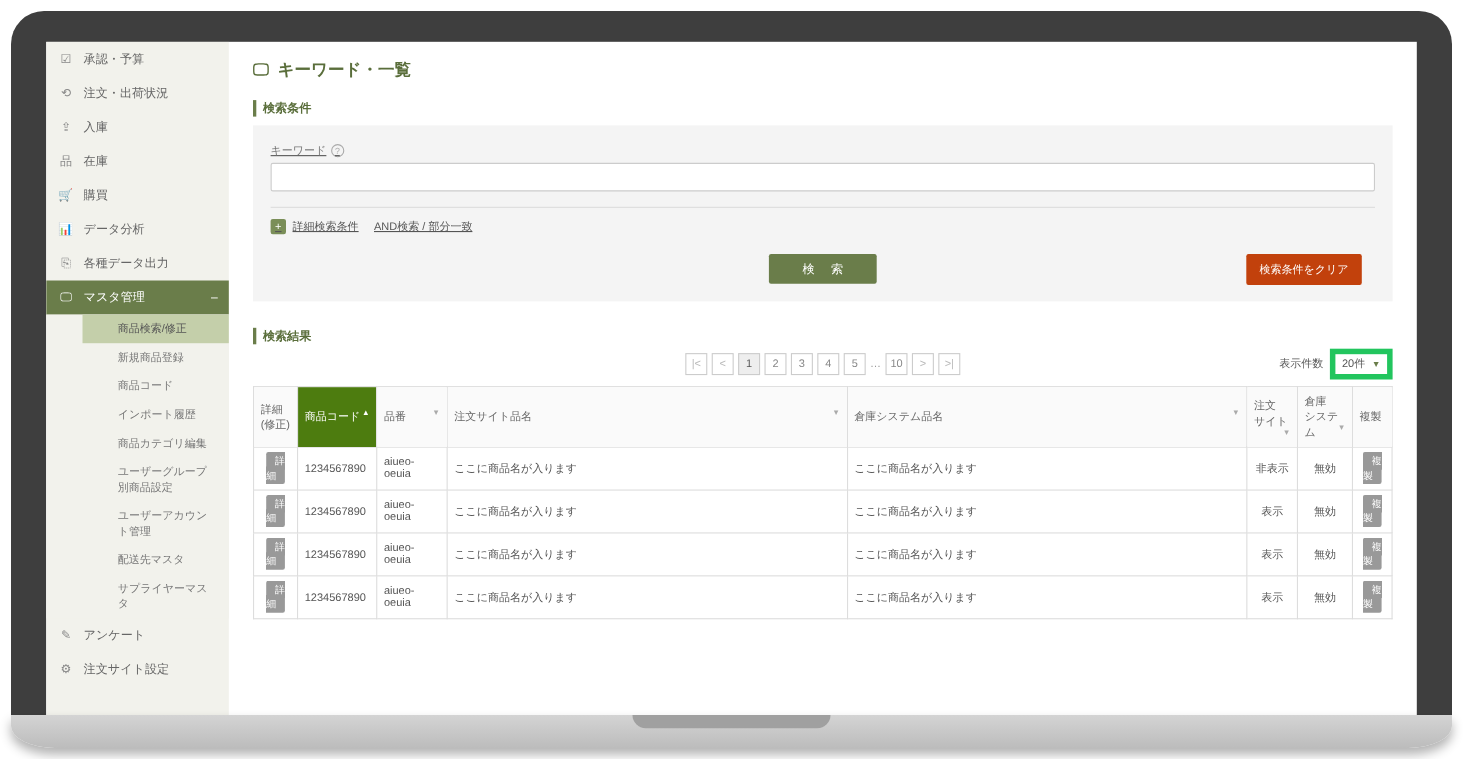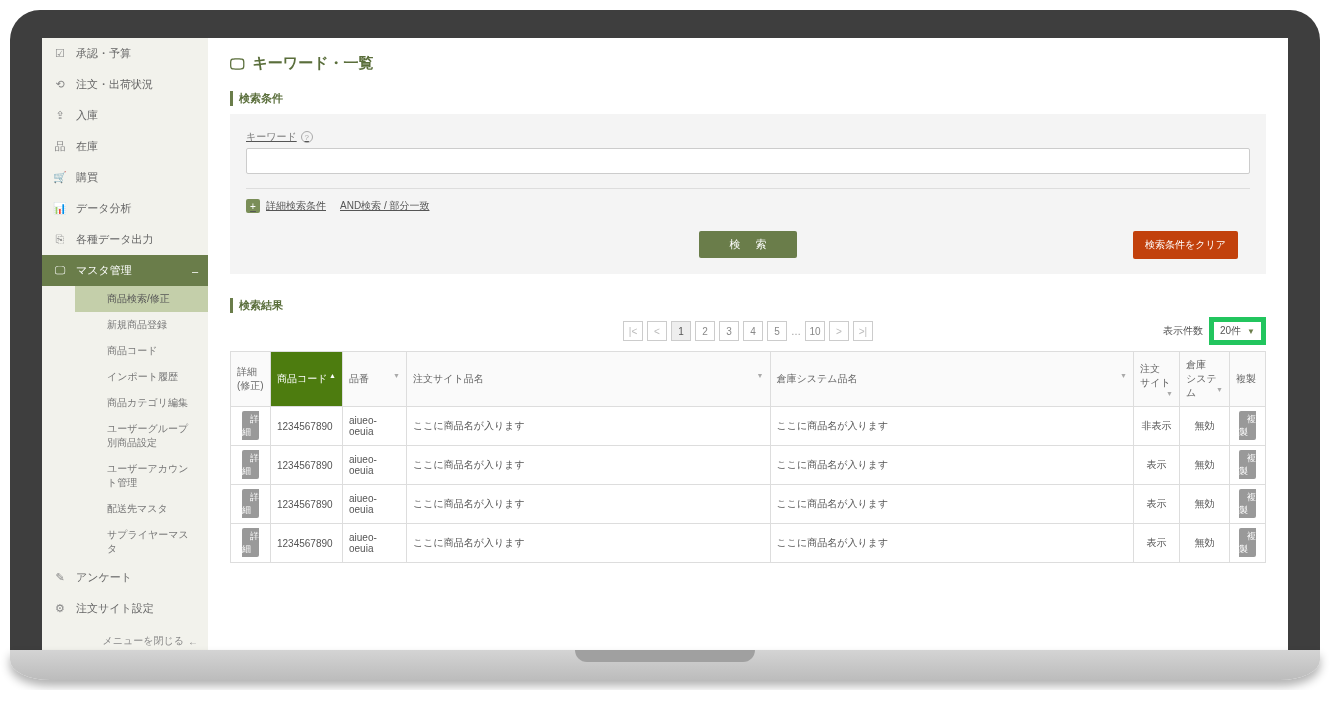--- a/index.html
+++ b/index.html
@@ -302,24 +302,20 @@
           <div class="submenu-item">配送先マスタ</div>
           <div class="submenu-item">サプライヤーマスタ</div>
         </div>
         <div class="side-item">
           <span class="icon">✎</span>
           <span>アンケート</span>
         </div>
         <div class="side-item">
           <span class="icon">⚙</span>
           <span>注文サイト設定</span>
-        </div>
-        <div class="menu-close">
-          <span>メニューを閉じる</span>
-          <span>←</span>
         </div>
       </div>
 
       <div class="main">
         <div class="page-title">
           <span>🖵</span>
           <span>キーワード・一覧</span>
         </div>
 
         <div class="section-label">検索条件</div>

